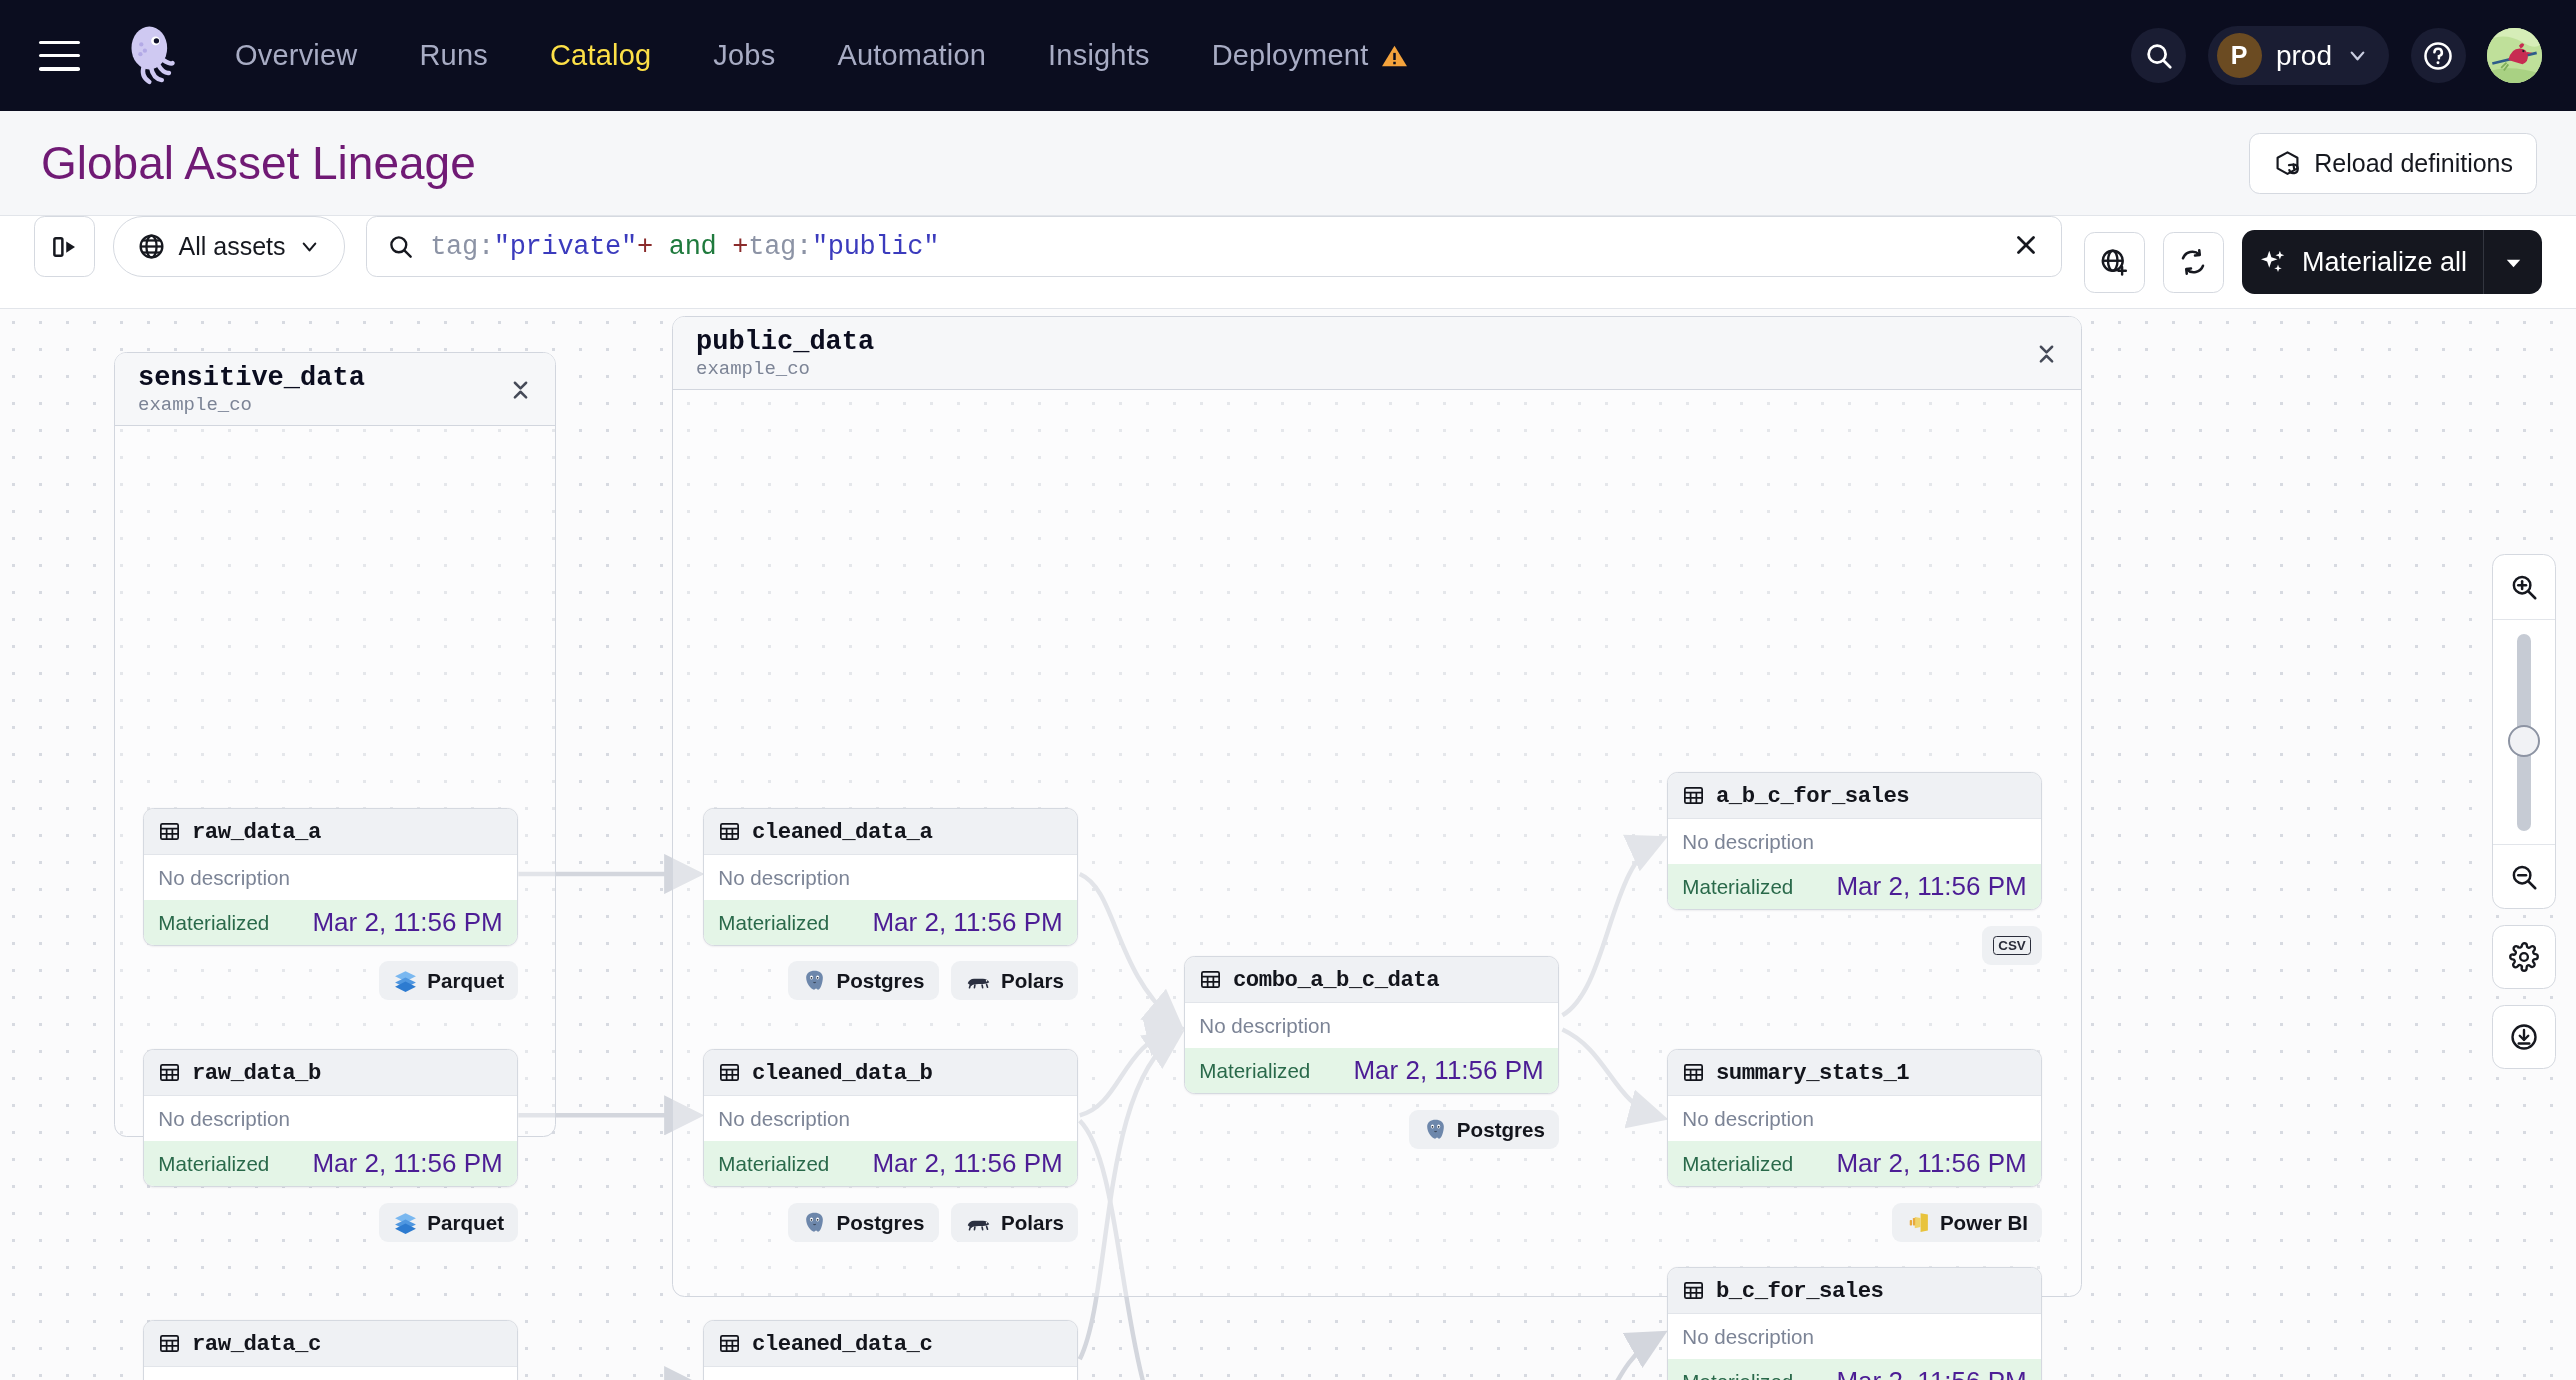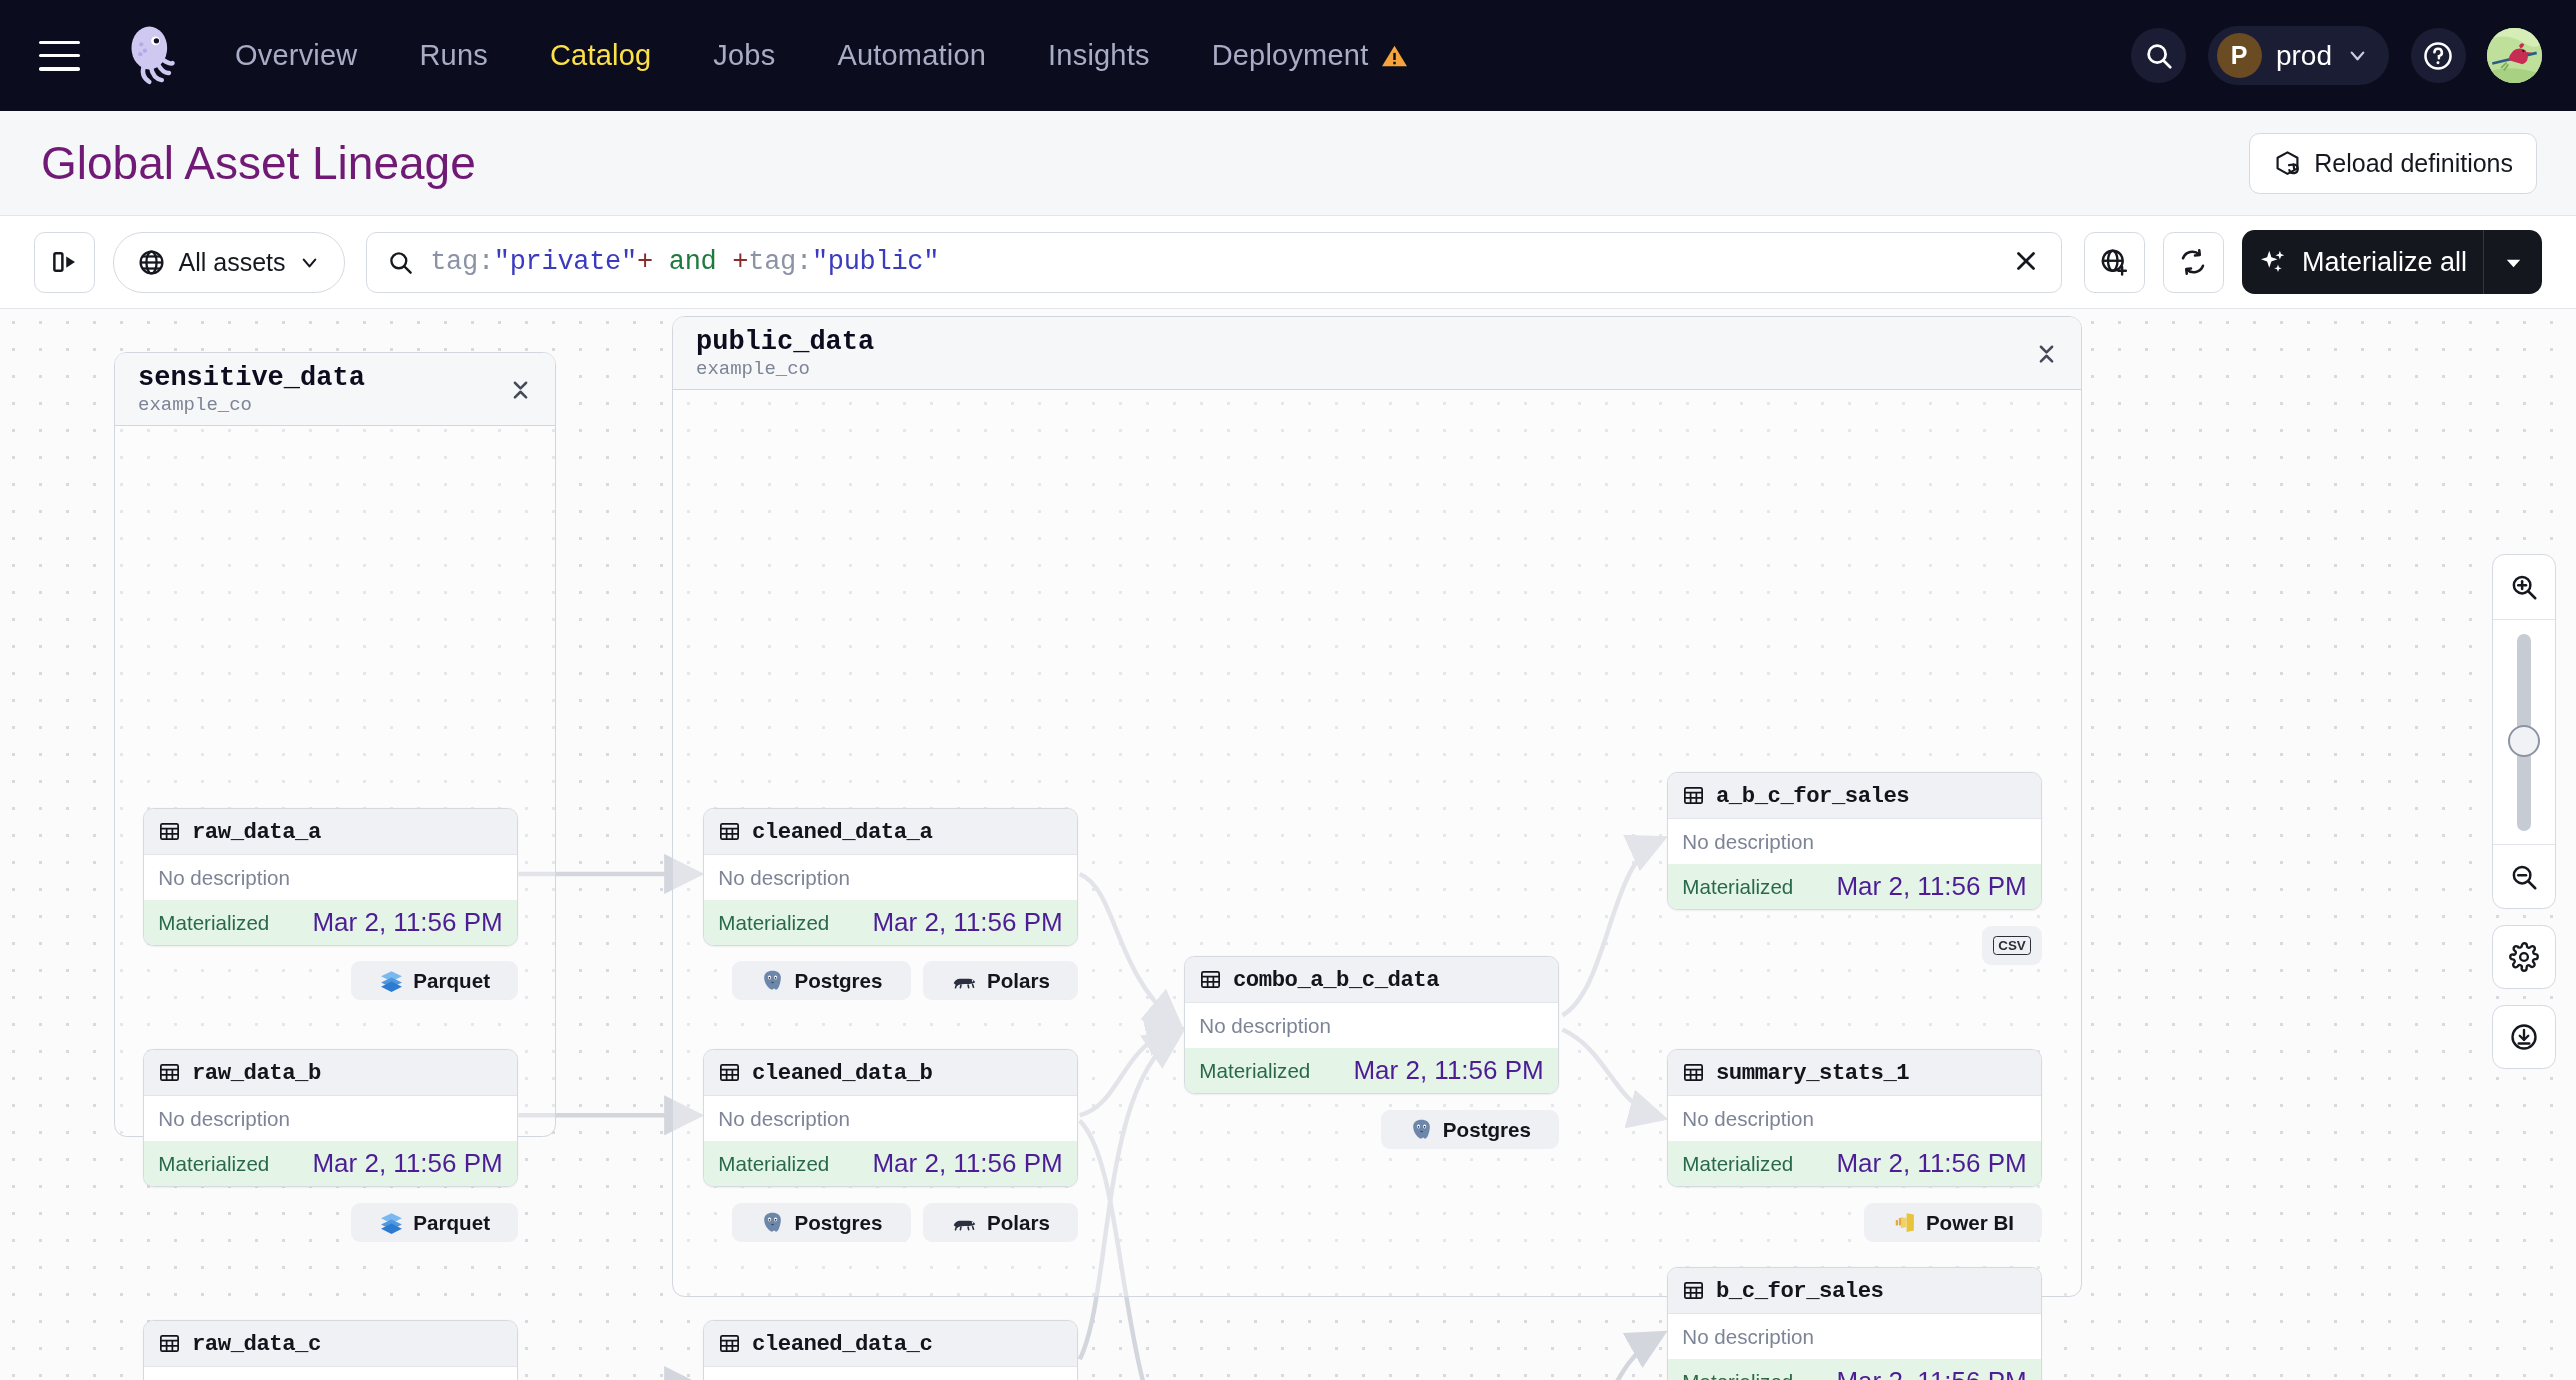--- a/index.html
+++ b/index.html
@@ -68,21 +68,21 @@
     position: absolute; right: 39px;
     height: 61px; border: 1.8px solid #d5d9e0; border-radius: 10.7px; background: #fff;
     display: flex; align-items: center; gap: 12.5px; padding: 0 23px;
     font-size: 25px; color: #16181f; cursor: pointer;
   }
 
   
   #toolbar {
     position: absolute; left: 0; top: 216px; width: 2576px; height: 93px;
     background: #ffffff; border-bottom: 1.8px solid #e2e5ea;
-    display: flex; align-items: center; padding: 0 34px;
+    display: flex; padding: 0 34px;
   }
   .tb-icon-btn {
     width: 61px; height: 61px; border: 1.8px solid #d5d9e0; border-radius: 10.7px;
     background: #fff; display: flex; align-items: center; justify-content: center;
     cursor: pointer; flex: none;
   }
   .allassets-btn {
     margin-left: 18px; height: 61px; border: 1.8px solid #d5d9e0; border-radius: 30px;
     background: #fff; display: flex; align-items: center; gap: 12.5px; padding: 0 23px;
     font-size: 25px; color: #16181f; cursor: pointer; flex: none;
@@ -146,21 +146,21 @@
   .asset-status {
     height: 45px; background: #e4f5e7; display: flex; align-items: center;
     justify-content: space-between; padding: 0 14.3px;
   }
   .status-label { font-size: 20.6px; color: #29694a; }
   .status-time { font-size: 26px; color: #4c1d95; }
 
   .tagrow { position: absolute; display: flex; gap: 12.5px; }
   .tag {
     height: 39px; background: #eef0f3; border-radius: 9px;
-    display: flex; align-items: center; gap: 9px; padding: 0 28px;
+    display: flex; align-items: center; gap: 9px; padding: 0 14px;
     font-size: 20.6px; font-weight: bold; color: #13151c; cursor: pointer;
   }
   .tag.badge-only { padding: 0 10.7px; }
   .csv-badge {
     border: 1.8px solid #2a2d3a; border-radius: 3.6px; font-size: 13.4px; font-weight: bold;
     color: #2a2d3a; padding: 0.9px 4.5px; font-family: "Liberation Sans", sans-serif;
   }
 
   
   #zoomctl { position: absolute; right: 19.7px; top: 554px; width: 64px; }

